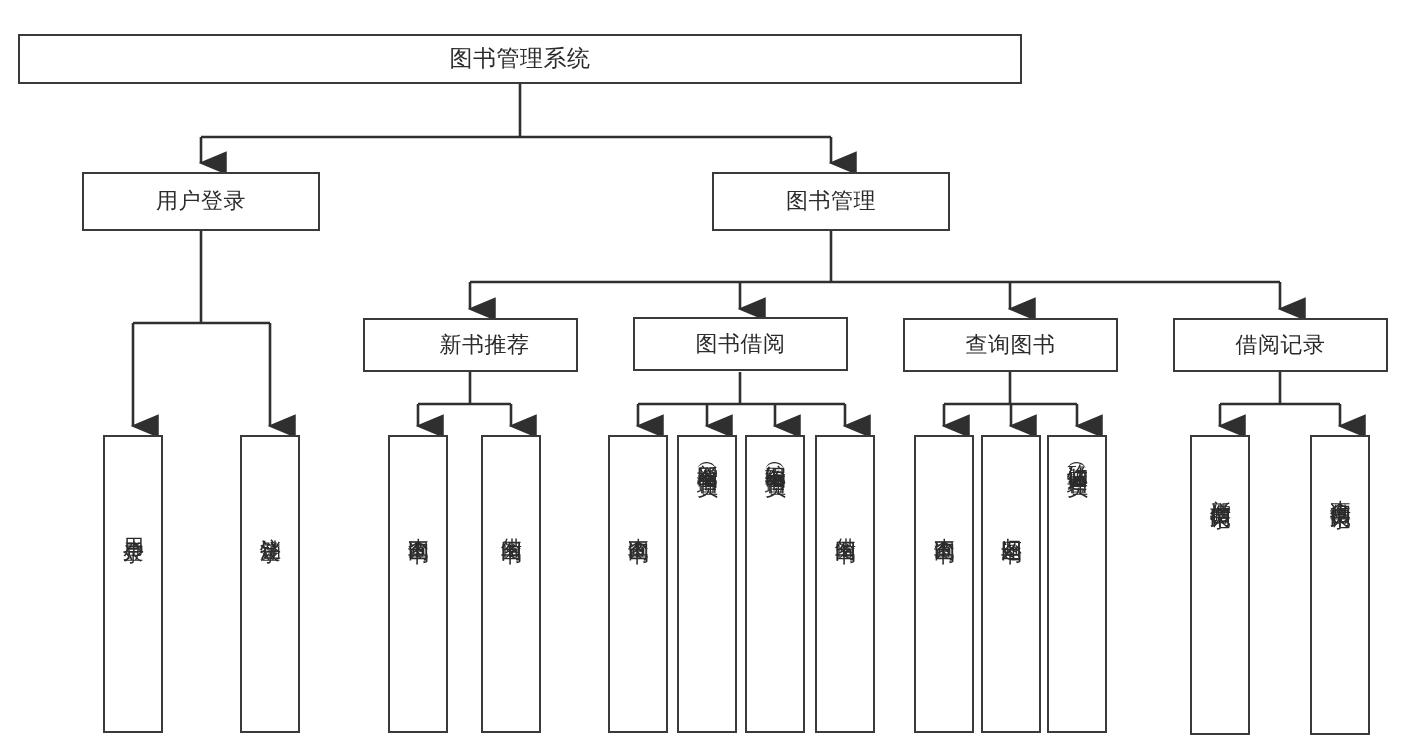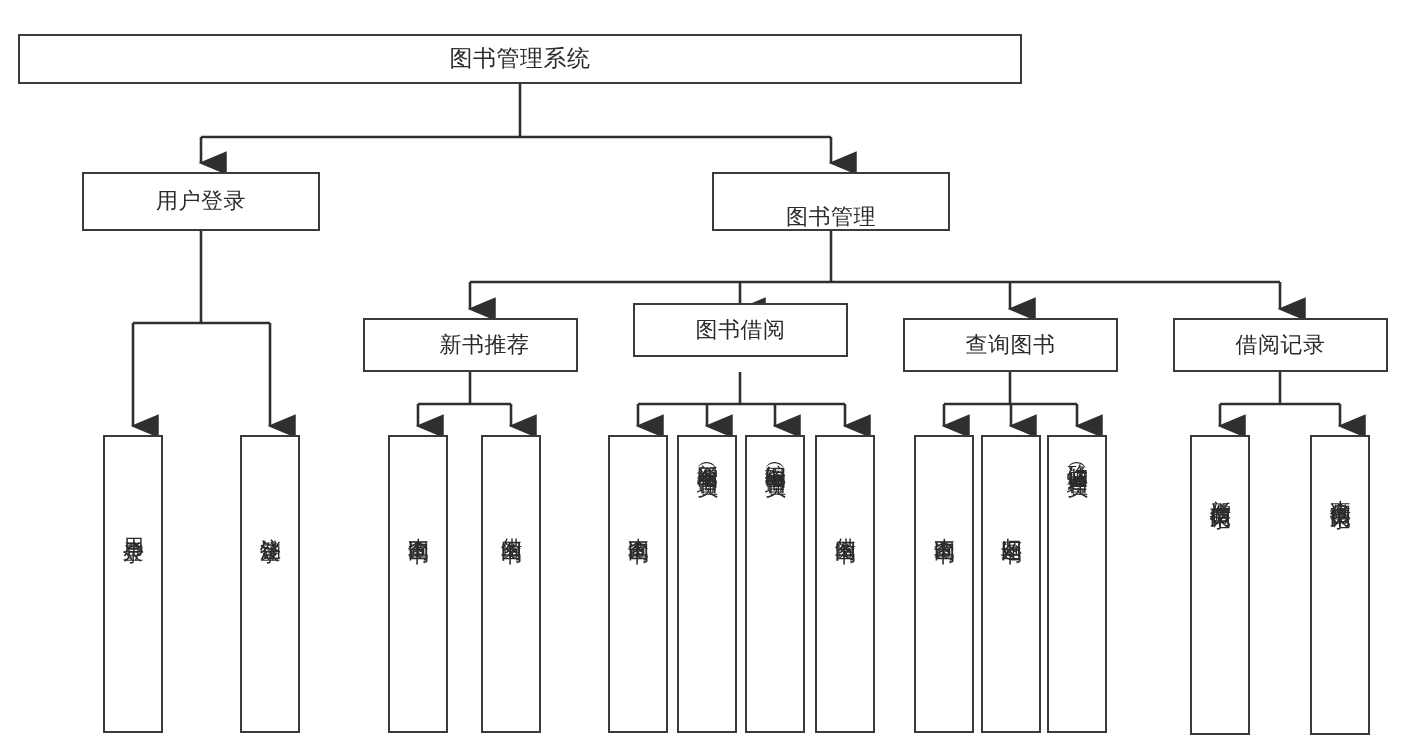--- a/index.html
+++ b/index.html
@@ -129,28 +129,28 @@
     </g>
   </svg>
 
   <div class="node root" style="left:18px; top:14px; width:1004px; height:50px;margin-top:20px;">
     <span class="label-h">图书管理系统</span>
   </div>
 
   <div class="node" style="left:82px; top:172px; width:238px; height:59px;">
     <span class="label-h">用户登录</span>
   </div>
-  <div class="node" style="left:712px; top:172px; width:238px; height:59px;align-items:flex-end;">
+  <div class="node" style="left:712px; top:172px; width:238px; height:59px;">
     <span class="label-h">图书管理</span>
   </div>
 
   <div class="node" style="left:363px; top:318px; width:215px; height:54px;padding-left:28px;">
     <span class="label-h">新书推荐</span>
   </div>
-  <div class="node" style="left:633px; top:303px; width:215px; height:54px;">
+  <div class="node" style="left:633px; top:317px; width:215px; height:54px;">
     <span class="label-h">图书借阅</span>
   </div>
   <div class="node" style="left:903px; top:318px; width:215px; height:54px;">
     <span class="label-h">查询图书</span>
   </div>
   <div class="node" style="left:1173px; top:318px; width:215px; height:54px;text-align:right;">
     <span class="label-h">借阅记录</span>
   </div>
 
   <div class="node leaf" style="left:103px; top:435px; width:60px; height:298px; padding-top:84px;">

